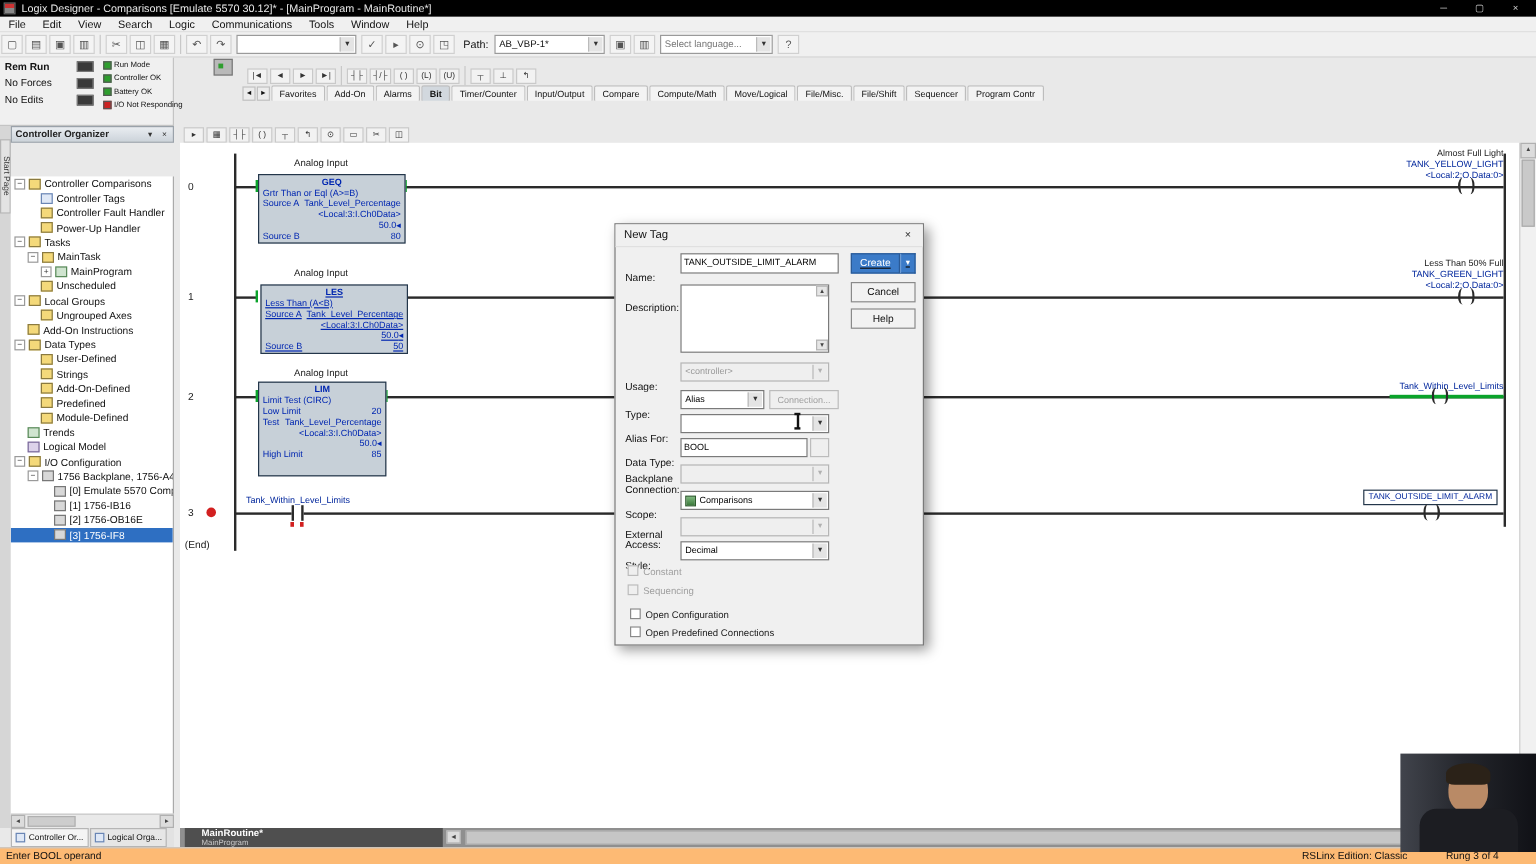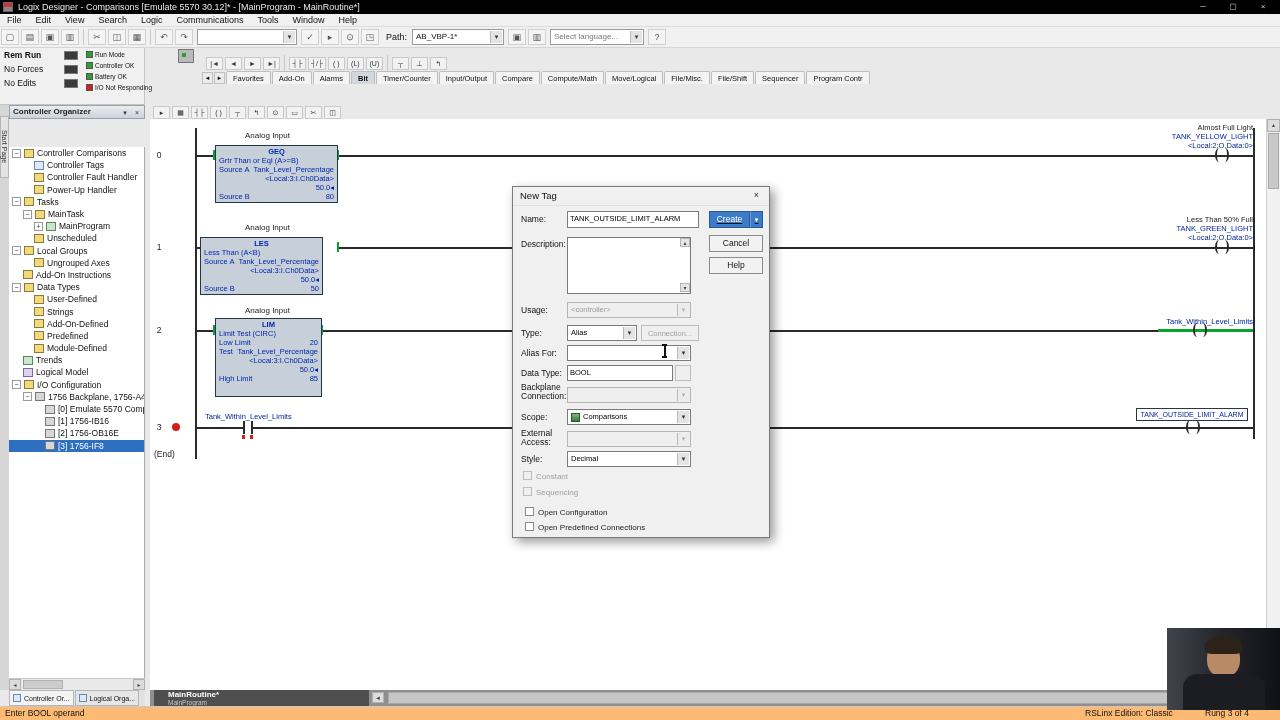--- a/index.html
+++ b/index.html
@@ -103,21 +103,21 @@
   .routtab .t1{font-size:8px;font-weight:bold;line-height:9px;}
   .routtab .t2{font-size:6.5px;color:#c9c9c9;line-height:7px;}
   .routtrack{position:absolute;left:238px;top:2px;right:2px;height:12px;background:#c6c6c6;border:1px solid #a8a8a8;}
   .statusbar{position:absolute;left:0;top:706px;width:1280px;height:14px;background:#fdba74;border-top:1px solid #c8c8c8;font-size:8.5px;line-height:13px;}
 
   
   .dlg{position:absolute;left:512px;top:186px;width:258px;height:352px;background:#f0f0f0;border:1px solid #7a7a7a;box-shadow:4px 4px 10px rgba(0,0,0,.4);z-index:50;font-size:8.5px;}
   .dlgtitle{position:absolute;left:0;top:0;right:0;height:19px;background:#f0f0f0;border-bottom:1px solid #e0e0e0;}
   .dlgtitle .tt{position:absolute;left:7px;top:3px;font-size:9.5px;color:#111;}
   .dlgclose{position:absolute;right:4px;top:2px;width:17px;height:14px;text-align:center;font-size:9px;line-height:13px;color:#333;}
-  .lbl{position:absolute;color:#111;font-size:8.5px;line-height:9px;}
+  .lbl{position:absolute;color:#111;font-size:8.5px;line-height:9px;margin-top:12px;}
   .fld{position:absolute;background:#fff;border:1px solid #7a7a7a;font-size:7.5px;line-height:14px;padding:0 2px;overflow:hidden;white-space:nowrap;color:#000;}
   .cmb{position:absolute;background:#fff;border:1px solid #7a7a7a;font-size:7.5px;line-height:14px;padding:0 14px 0 3px;overflow:hidden;white-space:nowrap;color:#000;display:flex;align-items:center;}
   .cmb::after{content:"▾";position:absolute;right:1px;top:1px;bottom:1px;width:11px;background:#e4e4e4;border-left:1px solid #b8b8b8;font-size:7px;line-height:12px;text-align:center;color:#333;}
   .cmb.dis{background:#efefef;color:#9a9a9a;border-color:#b5b5b5;}
   .cmb.dis::after{color:#b0b0b0;background:#ececec;}
   .dbtn{position:absolute;background:#f2f2f2;border:1px solid #8a8a8a;text-align:center;font-size:8.5px;line-height:15px;color:#111;}
   .dbtn.dis{color:#a0a0a0;border-color:#bcbcbc;background:#efefef;}
   .create{position:absolute;display:flex;text-decoration:underline;}
   .create .cmain{width:41px;height:17px;background:#3b7bc8;border:1px solid #2a5a96;color:#fff;text-align:center;font-size:8.5px;line-height:15px;}
   .create .carr{width:13px;height:17px;background:#3b7bc8;border:1px solid #2a5a96;border-left:1px solid #6d9cd4;color:#fff;font-size:7px;line-height:15px;text-align:center;}
@@ -435,21 +435,21 @@
         <i class="cl"></i>
         <i class="cr"></i>
       </div>
 
     <div class="rnum" style="top:123px;">1</div>
     <div class="rcomment" style="left:95px;top:104px;">Analog Input</div>
     <div class="wire" style="left:45px;top:128px;width:20px;"></div>
     <div class="wire" style="left:188px;top:128px;width:915px;"></div>
     <span class="gtick" style="left:63px;top:123px;"></span>
     <span class="gtick" style="left:187px;top:123px;"></span>
-    <div class="ibox" style="left:50px;top:118px;width:123px;height:58px;">
+    <div class="ibox" style="left:67px;top:118px;width:123px;height:58px;text-decoration:underline;">
       <div class="imn">LES</div>
       <div style="line-height:9px;">Less Than (A&lt;B)</div>
       <div class="irow">
           <span>Source A</span>
           <span>Tank_Level_Percentage</span>
         </div>
       <div class="irow r">
           <span>&lt;Local:3:I.Ch0Data&gt;</span>
         </div>
       <div class="irow r">

